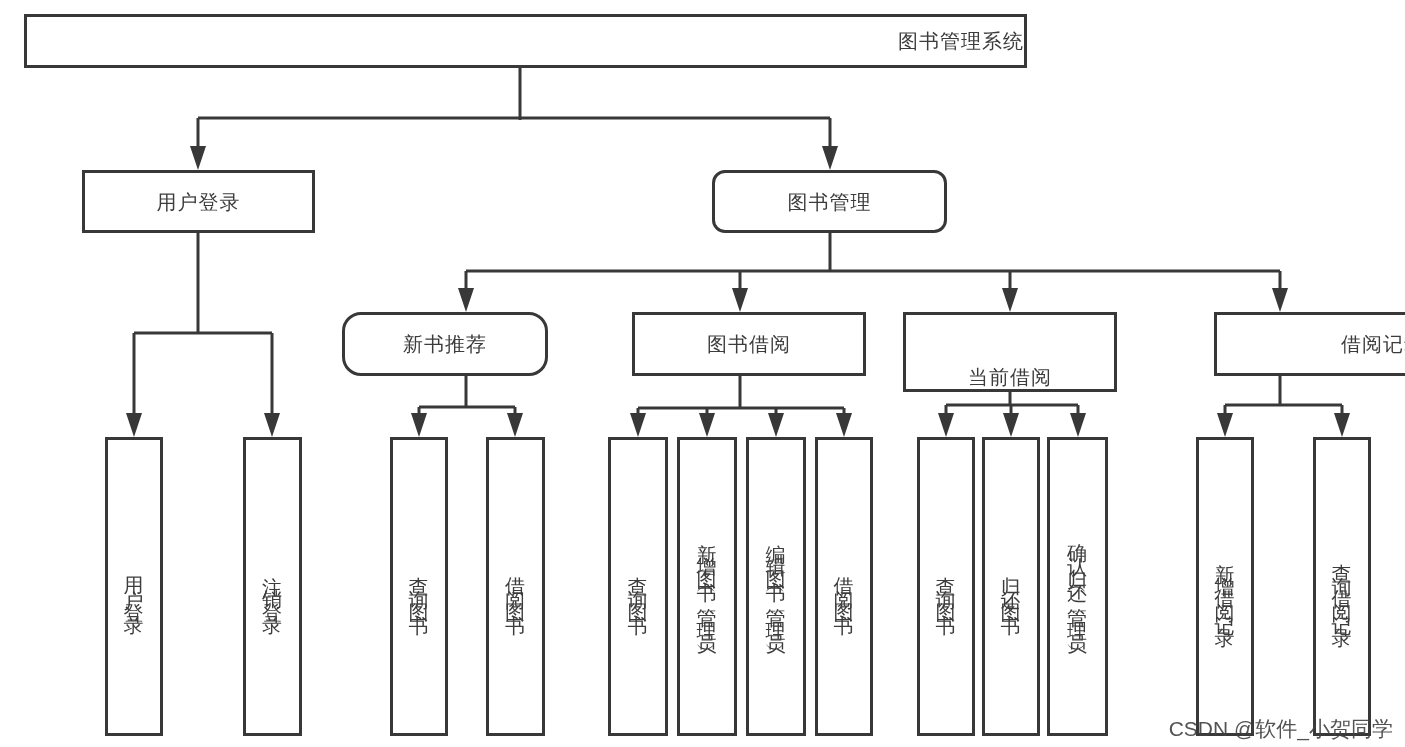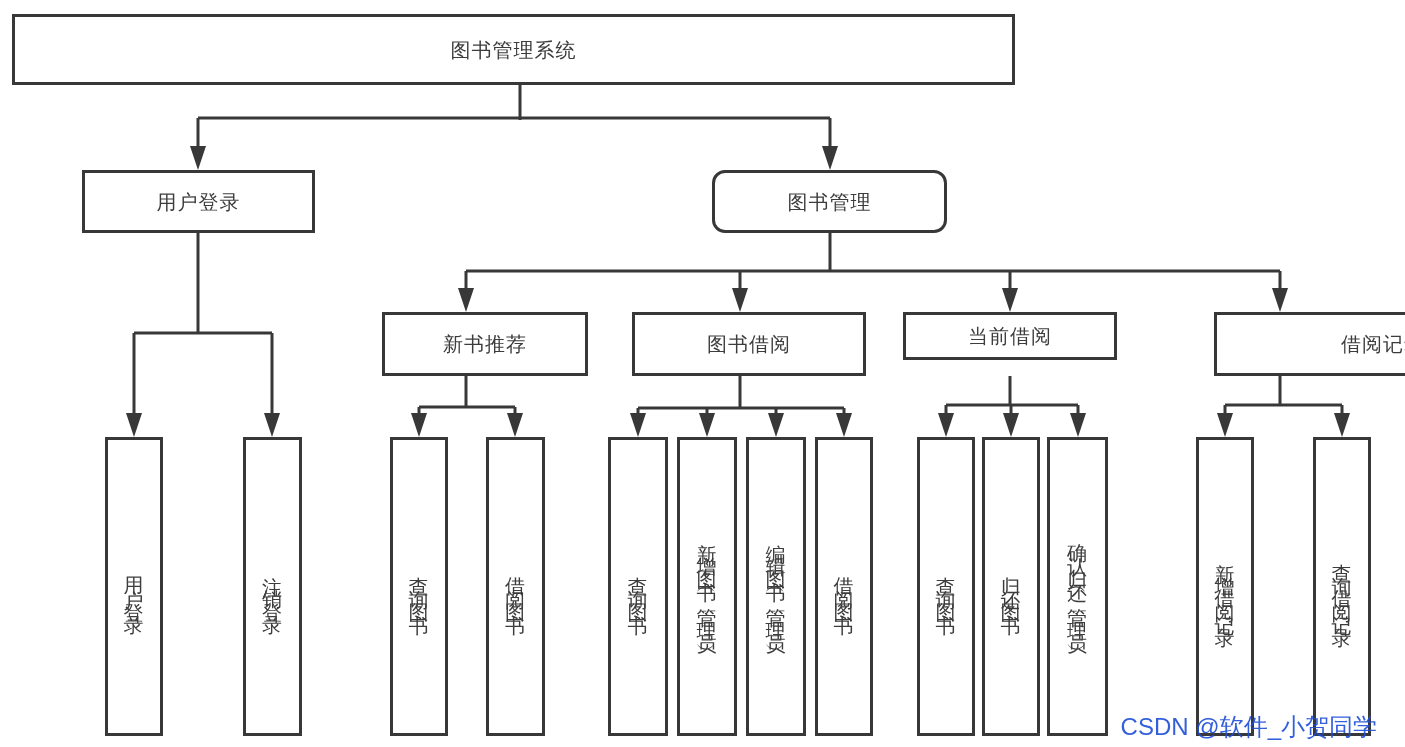--- a/index.html
+++ b/index.html
@@ -44,24 +44,24 @@
   .vnode .vlabel {
     writing-mode: vertical-rl;
     text-orientation: mixed;
     font-size: 20px;
     letter-spacing: 13px;
     line-height: 1;
     white-space: nowrap;
   }
   .watermark {
     position: absolute;
-    right: 28px;
+    right: 12px;
     bottom: 4px;
-    color: #1d4ed8;
-    font-size: 24px;
+    color: #404040;
+    font-size: 21px;
     z-index: 3;
     opacity: 0.9;
     white-space: nowrap;
   }
 </style>
 </head>
 <body>
 
 <div class="canvas">
 
@@ -98,38 +98,38 @@
       <polygon points="768,413 784,413 776,437"></polygon>
       <polygon points="836,413 852,413 844,437"></polygon>
       <polygon points="938,413 954,413 946,437"></polygon>
       <polygon points="1003,413 1019,413 1011,437"></polygon>
       <polygon points="1070,413 1086,413 1078,437"></polygon>
       <polygon points="1217,413 1233,413 1225,437"></polygon>
       <polygon points="1334,413 1350,413 1342,437"></polygon>
     </g>
   </svg>
 
-  <div class="node" style="left:12px; top:14px; width:1003px; height:71px;">
+  <div class="node" style="left:24px; top:14px; width:1003px; height:54px;justify-content:flex-end;">
     <span>图书管理系统</span>
   </div>
 
   <div class="node" style="left:82px; top:170px; width:233px; height:63px;">
     <span>用户登录</span>
   </div>
   <div class="node" style="left:712px; top:170px; width:235px; height:63px;border-radius:13px;">
     <span>图书管理</span>
   </div>
 
-  <div class="node" style="left:382px; top:312px; width:206px; height:64px;">
+  <div class="node" style="left:342px; top:312px; width:206px; height:64px;border-radius:19px;">
     <span>新书推荐</span>
   </div>
   <div class="node" style="left:632px; top:312px; width:234px; height:64px;">
     <span>图书借阅</span>
   </div>
-  <div class="node" style="left:903px; top:312px; width:214px; height:48px;">
+  <div class="node" style="left:903px; top:312px; width:214px; height:80px;align-items:flex-end;">
     <span>当前借阅</span>
   </div>
   <div class="node" style="left:1214px; top:312px; width:214px; height:64px;justify-content:flex-end;">
     <span>借阅记录</span>
   </div>
 
   <div class="vnode" style="left:105px; top:437px; width:58px; height:299px;">
     <span class="vlabel">用户登录</span>
   </div>
   <div class="vnode" style="left:243px; top:437px; width:59px; height:299px;">

